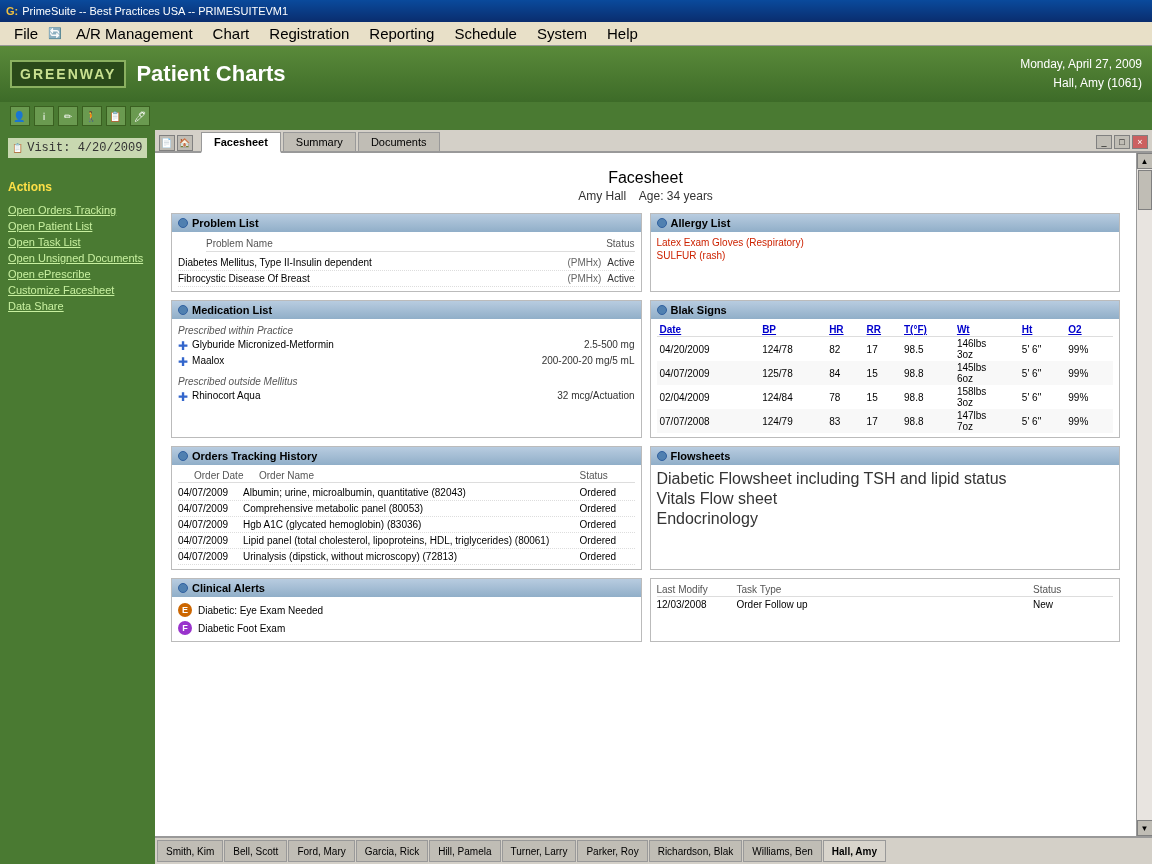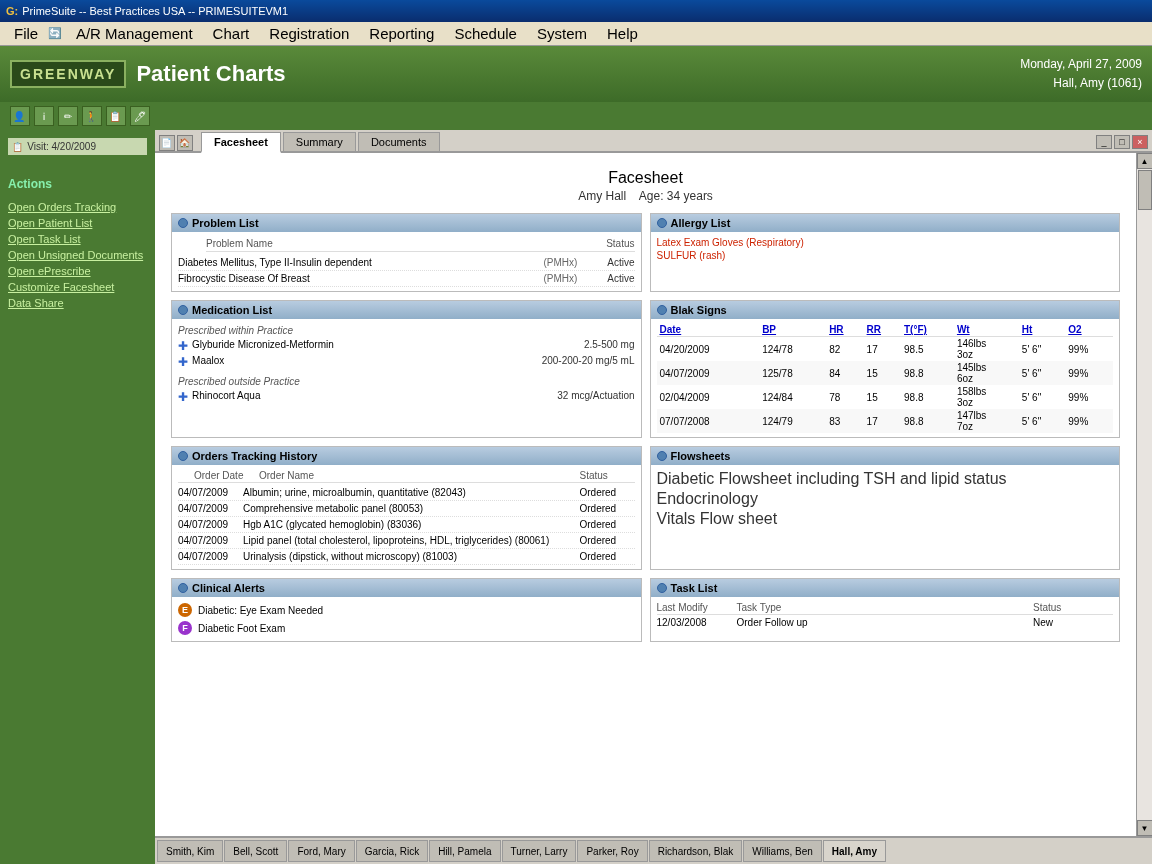--- a/index.html
+++ b/index.html
@@ -20,21 +20,21 @@
 
     
     #toolbar-icons { background: #4a7a32; height: 28px; display: flex; align-items: center; padding: 0 10px; gap: 4px; }
     .tool-icon { width: 20px; height: 20px; background: #6a9a50; border: 1px solid #3a6020; display: flex; align-items: center; justify-content: center; cursor: pointer; font-size: 10px; color: white; }
 
     
     #main { display: flex; height: calc(864px - 22px - 24px - 56px - 28px - 22px - 32px - 28px); }
 
     
     #sidebar { width: 155px; background: #4a7a32; padding: 8px; color: white; flex-shrink: 0; }
-    #sidebar .sidebar-title { font-weight: bold; font-size: 12px; margin-bottom: 8px; color: #86efac; margin-top: 22px; }
+    #sidebar .sidebar-title { font-weight: bold; font-size: 12px; margin-bottom: 8px; color: #fde047; margin-top: 22px; }
     #sidebar .sidebar-item { color: #c8f0a0; font-size: 11px; cursor: pointer; padding: 2px 0; text-decoration: underline; }
 
     
     #tabbar { background: #d4d0c8; display: flex; align-items: flex-end; padding: 2px 4px 0 4px; border-bottom: 2px solid #999; }
     .tab { padding: 3px 12px; background: #c0bdb5; border: 1px solid #999; border-bottom: none; cursor: pointer; font-size: 11px; margin-right: 2px; }
     .tab.active { background: white; font-weight: bold; border-bottom: 2px solid white; margin-bottom: -2px; }
 
     
     #facesheet { padding: 8px; }
     .facesheet-title { text-align: center; font-size: 16px; font-weight: normal; margin-bottom: 2px; }
@@ -44,21 +44,21 @@
     .two-col { display: grid; grid-template-columns: 1fr 1fr; gap: 8px; margin-bottom: 8px; }
 
     
     .section { border: 1px solid #bbb; }
     .section-header { background: linear-gradient(to bottom, #b8cce0, #90aec8); padding: 3px 6px; font-weight: bold; font-size: 11px; display: flex; align-items: center; gap: 4px; }
     .section-header .dot { width: 10px; height: 10px; border-radius: 50%; background: #5080b0; border: 1px solid #3060a0; display: inline-block; }
     .section-body { padding: 4px 6px; font-size: 10px; }
 
     
     .col-headers { display: flex; justify-content: space-between; color: #555; font-size: 10px; padding: 2px 0; border-bottom: 1px solid #ddd; margin-bottom: 3px; margin-left: 28px; }
-    .problem-row { display: flex; justify-content: space-between; align-items: flex-start; padding: 2px 0; border-bottom: 1px dotted #ddd; gap: 24px; }
+    .problem-row { display: flex; justify-content: space-between; align-items: flex-start; padding: 2px 0; border-bottom: 1px dotted #ddd; }
     .problem-name { flex: 1; }
     .problem-tag { color: #666; margin: 0 6px; }
     .problem-status { color: #333; }
 
     
     .allergy-item { color: #cc2200; font-size: 10px; padding: 1px 0; }
 
     
     .med-section-title { color: #555; font-size: 10px; padding: 2px 0; font-style: italic; }
     .med-row { display: flex; align-items: flex-start; padding: 1px 0; }
@@ -137,21 +137,21 @@
   <div class="tool-icon">📋</div>
   <div class="tool-icon">🖊</div>
 </div>
 
 <div id="main" style="display:flex;height:calc(864px - 22px - 24px - 56px - 28px);">
 
   <div id="sidebar">
 
     <div style="background:#c8d8b0;padding:3px 4px;margin-bottom:8px;display:flex;align-items:center;gap:4px;">
       <span style="font-size:9px;">📋</span>
-      <span style="font-size:10px;color:#333;">Visit: 4/20/2009</span>
+      <span style="font-size:12px;color:#333;font-family:Liberation Mono, monospace;">Visit: 4/20/2009</span>
     </div>
     <div class="sidebar-title">Actions</div>
     <div class="sidebar-item">Open Orders Tracking</div>
     <div class="sidebar-item">Open Patient List</div>
     <div class="sidebar-item">Open Task List</div>
     <div class="sidebar-item">Open Unsigned Documents</div>
     <div class="sidebar-item">Open ePrescribe</div>
     <div class="sidebar-item">Customize Facesheet</div>
     <div class="sidebar-item">Data Share</div>
   </div>
@@ -231,21 +231,21 @@
                 <div class="med-row">
                   <span class="med-cross">✚</span>
                   <span class="med-name">Glyburide Micronized-Metformin</span>
                   <span class="med-dose">2.5-500 mg</span>
                 </div>
                 <div class="med-row">
                   <span class="med-cross">✚</span>
                   <span class="med-name">Maalox</span>
                   <span class="med-dose">200-200-20 mg/5 mL</span>
                 </div>
-                <div class="med-section-title" style="margin-top:4px;">Prescribed outside Practice</div>
+                <div class="med-section-title" style="margin-top:4px;">Prescribed outside Mellitus</div>
                 <div class="med-row">
                   <span class="med-cross">✚</span>
                   <span class="med-name">Rhinocort Aqua</span>
                   <span class="med-dose">32 mcg/Actuation</span>
                 </div>
               </div>
             </div>
 
             <div class="section">
               <div class="section-header">
@@ -341,35 +341,35 @@
                   <span style="flex:1;">Hgb A1C (glycated hemoglobin) (83036)</span>
                   <span style="width:55px;">Ordered</span>
                 </div>
                 <div class="order-row" style="display:flex;font-size:10px;padding:2px 0;border-bottom:1px dotted #ddd;">
                   <span style="width:65px;flex-shrink:0;">04/07/2009</span>
                   <span style="flex:1;">Lipid panel (total cholesterol, lipoproteins, HDL, triglycerides) (80061)</span>
                   <span style="width:55px;">Ordered</span>
                 </div>
                 <div class="order-row" style="display:flex;font-size:10px;padding:2px 0;border-bottom:1px dotted #ddd;">
                   <span style="width:65px;flex-shrink:0;">04/07/2009</span>
-                  <span style="flex:1;">Urinalysis (dipstick, without microscopy) (81003)</span>
+                  <span style="flex:1;">Urinalysis (dipstick, without microscopy) (72813)</span>
                   <span style="width:55px;">Ordered</span>
                 </div>
               </div>
             </div>
 
             <div class="section">
               <div class="section-header">
                 <span class="dot"></span>
                 <span>Flowsheets</span>
               </div>
               <div class="section-body">
                 <div class="flowsheet-item">Diabetic Flowsheet including TSH and lipid status</div>
+                <div class="flowsheet-item">Vitals Flow sheet</div>
                 <div class="flowsheet-item">Endocrinology</div>
-                <div class="flowsheet-item">Vitals Flow sheet</div>
               </div>
             </div>
           </div>
 
           <div class="two-col">
 
             <div class="section">
               <div class="section-header">
                 <span class="dot"></span>
                 <span>Clinical Alerts</span>
@@ -380,24 +380,20 @@
                   <span>Diabetic: Eye Exam Needed</span>
                 </div>
                 <div class="alert-row">
                   <div class="alert-badge badge-f">F</div>
                   <span>Diabetic Foot Exam</span>
                 </div>
               </div>
             </div>
 
             <div class="section">
-              <div class="section-header">
-                <span class="dot"></span>
-                <span>Task List</span>
-              </div>
               <div class="section-body">
                 <div class="task-headers">
                   <span>Last Modify</span>
                   <span>Task Type</span>
                   <span>Status</span>
                 </div>
                 <div class="task-row">
                   <span>12/03/2008</span>
                   <span>Order Follow up</span>
                   <span>New</span>

